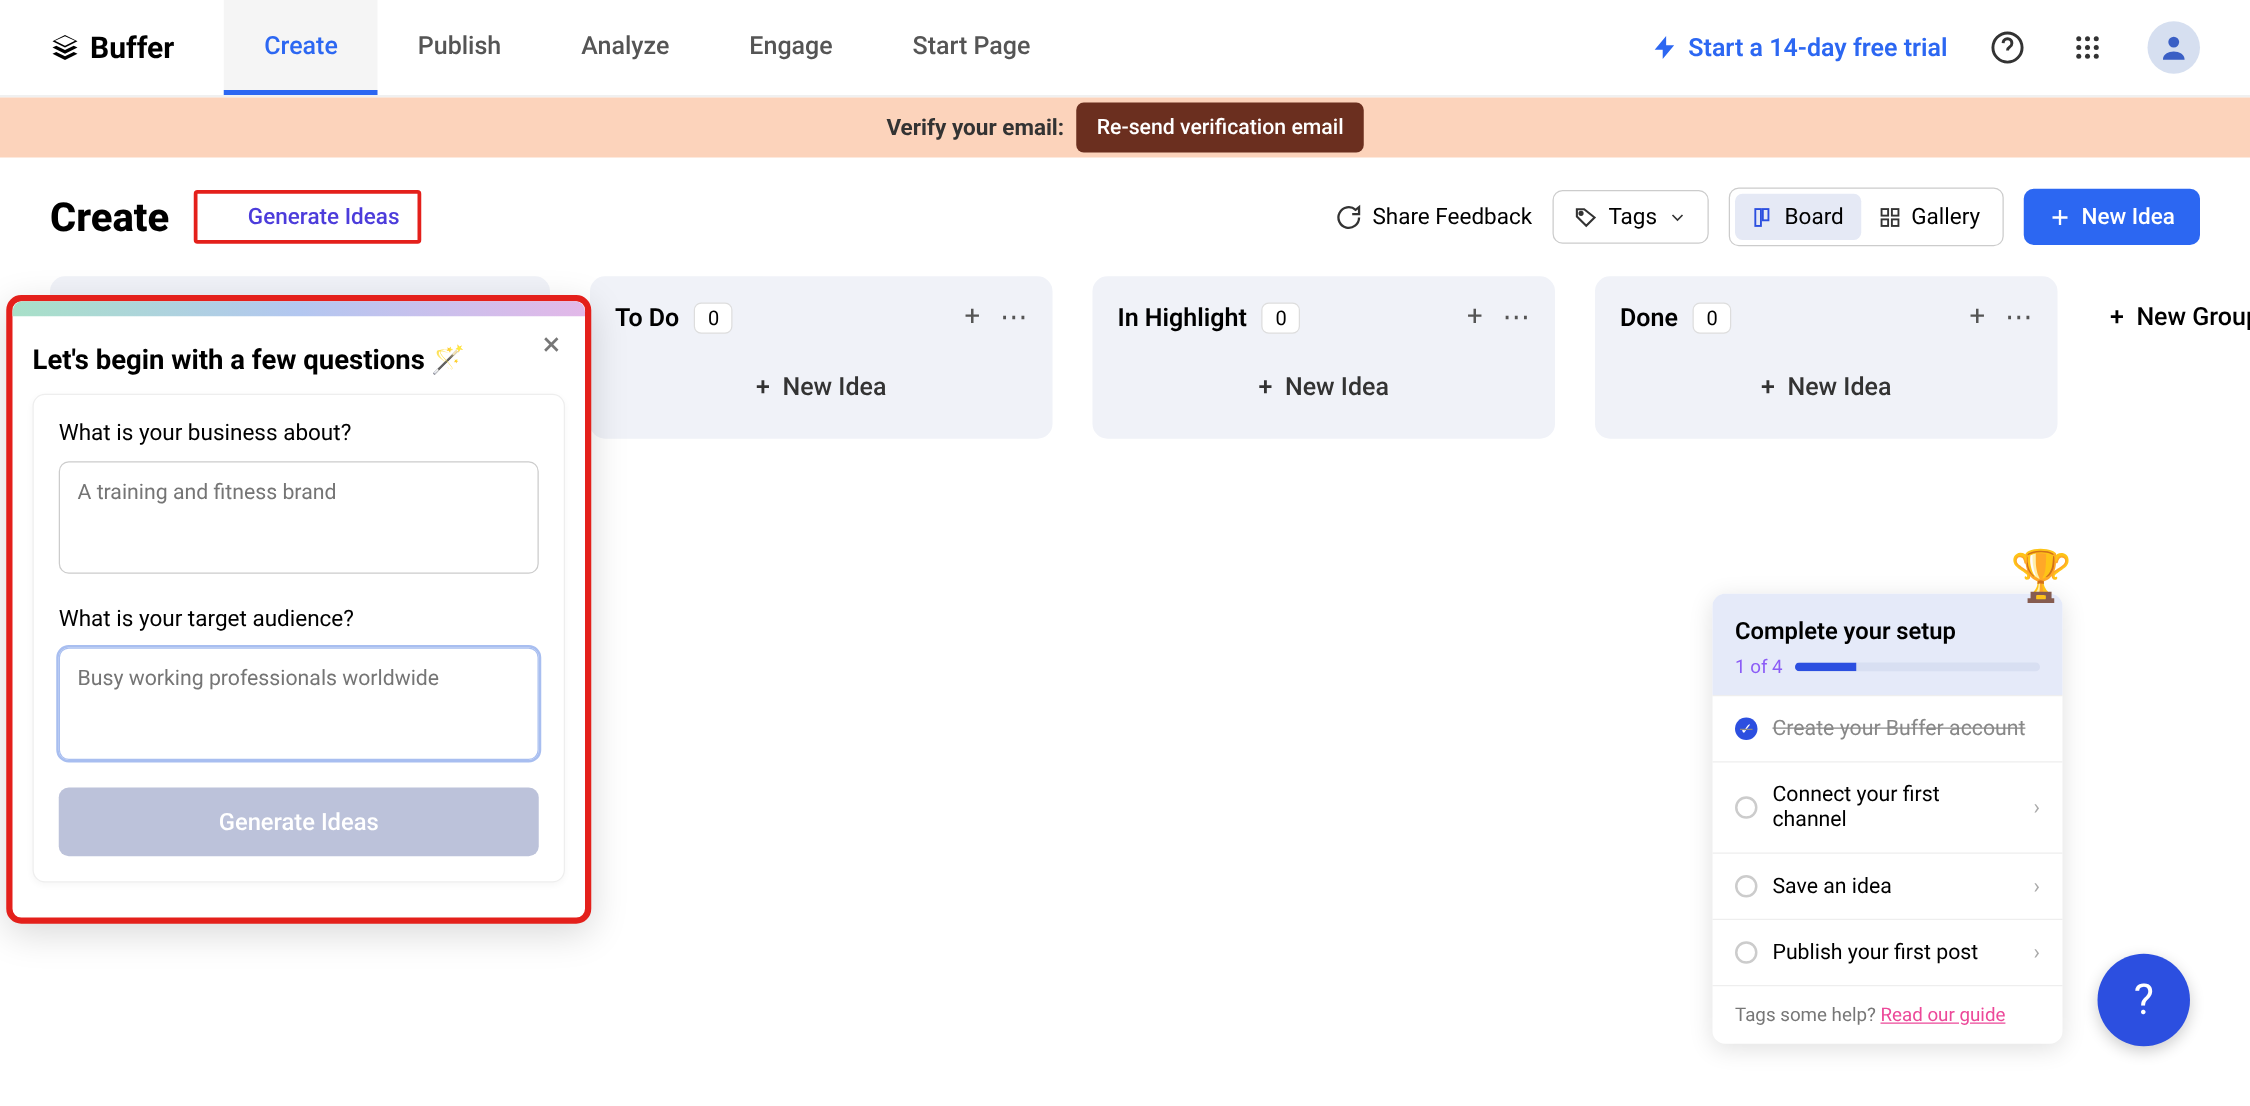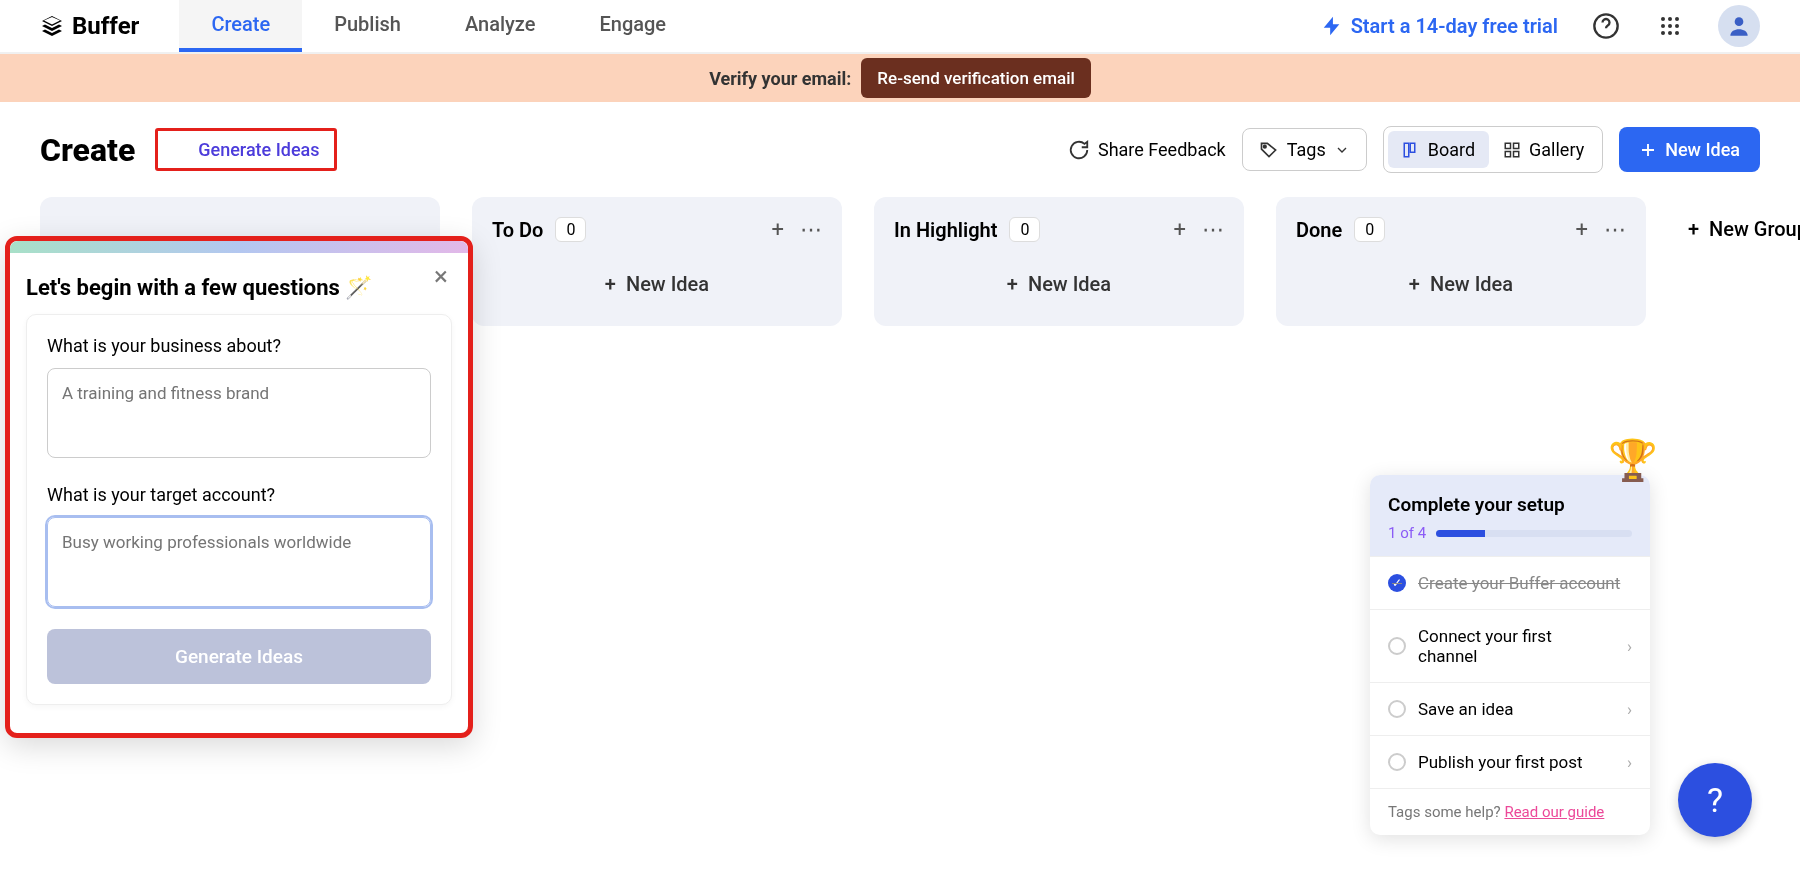--- a/index.html
+++ b/index.html
@@ -1,19 +1,19 @@
 <!DOCTYPE html>
 <html><head>
 <meta charset="utf-8">
 <style>
 * { margin:0; padding:0; box-sizing:border-box; font-family:-apple-system,BlinkMacSystemFont,"Segoe UI",Roboto,sans-serif; }
 body { background:#fff; width:1800px; height:885px; overflow:hidden; position:relative; }
 
 
-.topnav { display:flex; align-items:center; height:54px; border-bottom:2px solid #f0f0f0; padding:0 40px 0 40px; }
+.topnav { display:flex; align-items:center; height:78px; border-bottom:2px solid #f0f0f0; padding:0 40px 0 40px; }
 .logo { display:flex; align-items:center; gap:8px; font-size:24px; font-weight:700; margin-right:40px; }
 .logo svg { width:24px; height:24px; }
 .navitems { display:flex; height:100%; }
 .navitem { display:flex; align-items:center; padding:0 32px; font-size:20px; font-weight:500; color:#555; cursor:pointer; height:100%; border-bottom:4px solid transparent; }
 .navitem.active { color:#2c67f2; border-bottom-color:#2c67f2; background:#f5f5f5; }
 .navright { margin-left:auto; display:flex; align-items:center; gap:32px; }
 .trial { display:flex; align-items:center; gap:8px; color:#2c67f2; font-size:20px; font-weight:600; cursor:pointer; }
 .iconbtn { width:32px; height:32px; display:flex; align-items:center; justify-content:center; cursor:pointer; }
 .avatar { width:42px; height:42px; border-radius:50%; background:#d6dff0; display:flex; align-items:center; justify-content:center; }
 
@@ -87,20 +87,21 @@
     <svg viewBox="0 0 24 24" fill="currentColor">
         <path d="M12 2L2 7l10 5 10-5-10-5zm0 8.5L4 6.5 12 3l8 3.5-8 4zM2 12l10 5 10-5-3-1.5-7 3.5-7-3.5L2 12zm0 5l10 5 10-5-3-1.5-7 3.5-7-3.5L2 17z"></path>
       </svg>
     <span>Buffer</span>
   </div>
   <div class="navitems">
     <div class="navitem active">Create</div>
     <div class="navitem">Publish</div>
     <div class="navitem">Analyze</div>
     <div class="navitem">Engage</div>
+    <div class="navitem">Start Page</div>
   </div>
   <div class="navright">
     <div class="trial">
       <svg width="22" height="22" viewBox="0 0 24 24" fill="#2c67f2">
           <path d="M13 2L3 14h7v8l10-12h-7V2z"></path>
         </svg>
       <span>Start a 14-day free trial</span>
     </div>
     <div class="iconbtn">
       <svg width="28" height="28" viewBox="0 0 24 24" fill="none" stroke="#333" stroke-width="2">
@@ -247,21 +248,21 @@
 </div>
 
 <div class="popup">
   <div class="popup-grad"></div>
   <div class="popup-close">×</div>
   <div class="popup-inner">
     <div class="popup-title">Let's begin with a few questions 🪄</div>
     <div class="qbox">
       <div class="qlabel">What is your business about?</div>
       <textarea class="qinput" rows="3" placeholder="A training and fitness brand" style=""></textarea>
-      <div class="qlabel" style="margin-top:22px">What is your target account?</div>
+      <div class="qlabel" style="margin-top:22px">What is your target audience?</div>
       <textarea class="qinput" rows="3" style="outline: rgb(168, 190, 240) solid 2px; border-color: rgb(168, 190, 240);" placeholder="Busy working professionals worldwide"></textarea>
       <button class="genbtn">Generate Ideas</button>
     </div>
   </div>
 </div>
 
 <div class="setup">
   <div class="setup-head">
     <div class="trophy">🏆</div>
     <div class="setup-title">Complete your setup</div>

